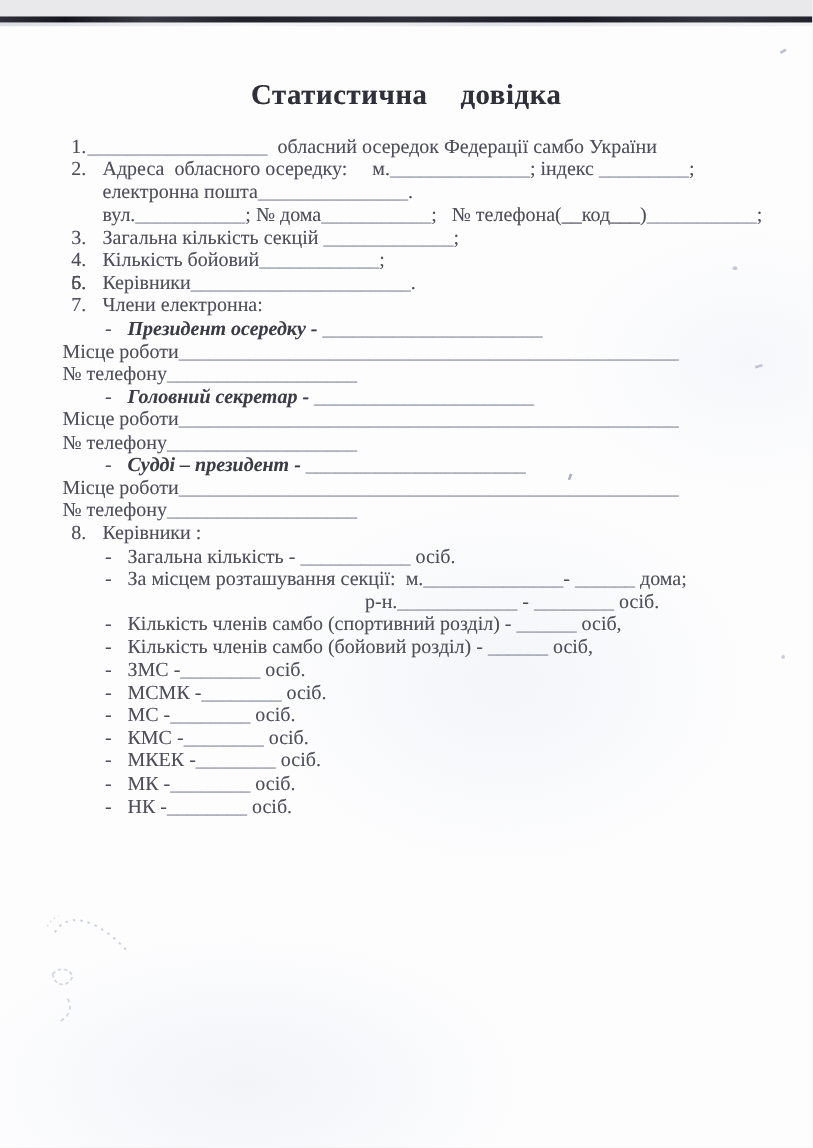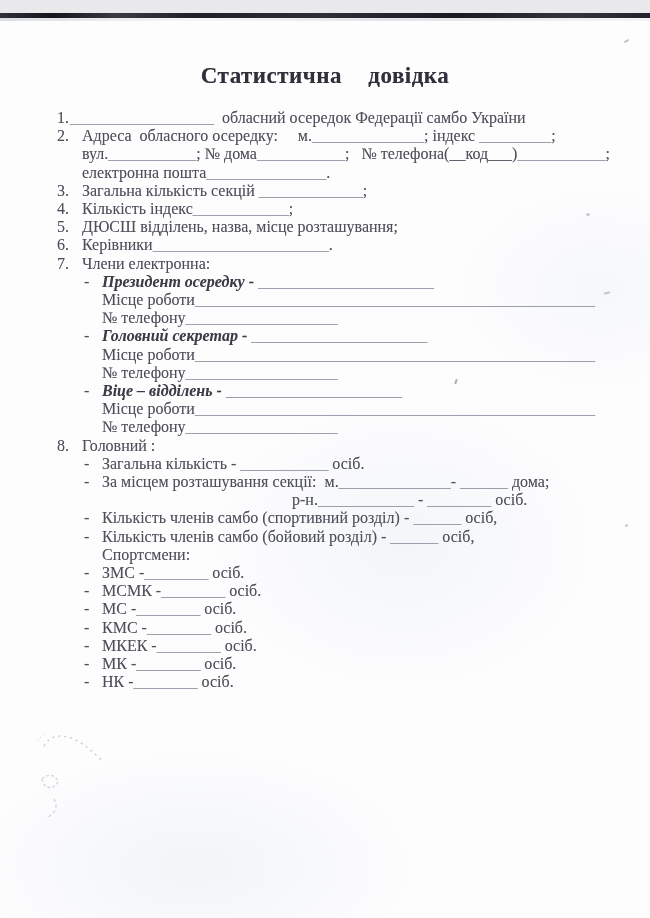--- a/index.html
+++ b/index.html
@@ -36,21 +36,21 @@
   .doc{
     position:absolute;top:96px;left:0;width:650px;
     font-size:16px;line-height:18.2px;
     text-shadow:0 0 .4px rgba(80,80,95,.35);
   }
   .line{position:relative;padding-left:82px;white-space:nowrap;}
   .line .num{position:absolute;left:57px;top:0;}
   .line.first{padding-left:70px;}
   .line.sub{padding-left:102px;}
   .line.sub .dash{position:absolute;left:84px;top:0;}
-  .line.plain{padding-left:102px;}
+  .line.plain{padding-left:50px;}
   .line.cont-rn{padding-left:292px;font-family:Liberation Serif, serif;}
   .bold{font-weight:bold;color:#3c3c47;font-style:italic;}
   .blank{color:#949aa6;}
   .speck{position:absolute;background:#b9bfcb;}
   .sp1{left:624px;top:27px;width:5px;height:2px;transform:rotate(-30deg);}
   .sp2{left:586px;top:200px;width:4px;height:3px;border-radius:50%;background:#c4c9d4;}
   .sp3{left:455px;top:366px;width:2px;height:5px;transform:rotate(20deg);background:#a9afbd;}
   .sp4{left:604px;top:279px;width:6px;height:2px;transform:rotate(-15deg);background:#c1c6d2;}
   .sp5{left:625px;top:511px;width:3px;height:3px;border-radius:50%;background:#c7ccd7;}
   .smudge{position:absolute;left:28px;top:700px;}
@@ -69,37 +69,37 @@
 
     <div class="line first">
       <span class="num">1.</span><span class="blank">__________________</span><span>&nbsp; обласний осередок Федерації самбо України</span>
     </div>
 
     <div class="line">
       <span class="num">2.</span><span>Адреса&nbsp; обласного осередку:&nbsp;&nbsp;&nbsp;&nbsp; м.</span><span class="blank">______________</span><span>; індекс </span><span class="blank">_________</span><span>;</span>
     </div>
 
     <div class="line">
+      <span>електронна пошта</span><span class="blank">_______________</span><span>.</span>
+    </div>
+
+    <div class="line">
       <span>вул.</span><span class="blank">___________</span><span>; № дома</span><span class="blank">___________</span><span>;&nbsp;&nbsp; № телефона(__код___)</span><span class="blank">___________</span><span>;</span>
     </div>
 
     <div class="line">
-      <span>електронна пошта</span><span class="blank">_______________</span><span>.</span>
-    </div>
-
-    <div class="line">
       <span class="num">3.</span><span>Загальна кількість секцій </span><span class="blank">_____________</span><span>;</span>
     </div>
 
     <div class="line">
-      <span class="num">4.</span><span>Кількість індекс</span><span class="blank">____________</span><span>;</span>
-    </div>
-
-    <div class="line">
-      <span class="num">5.</span><span>ДЮСШ відділень, назва, місце розташування;</span>
+      <span class="num">4.</span><span>Кількість бойовий</span><span class="blank">____________</span><span>;</span>
+    </div>
+
+    <div class="line">
+      <span class="num">5.</span>
     </div>
 
     <div class="line">
       <span class="num">6.</span><span>Керівники</span><span class="blank">______________________</span><span>.</span>
     </div>
 
     <div class="line">
       <span class="num">7.</span><span>Члени електронна:</span>
     </div>
 
@@ -117,31 +117,31 @@
       <span class="dash">-</span><span class="bold">Головний секретар - </span><span class="blank">______________________</span>
     </div>
     <div class="line plain">
       <span>Місце роботи</span><span class="blank">__________________________________________________</span>
     </div>
     <div class="line plain">
       <span>№ телефону</span><span class="blank">___________________</span>
     </div>
 
     <div class="line sub">
-      <span class="dash">-</span><span class="bold">Віце – відділень - </span><span class="blank">______________________</span>
+      <span class="dash">-</span><span class="bold">Судді – президент - </span><span class="blank">______________________</span>
     </div>
     <div class="line plain">
       <span>Місце роботи</span><span class="blank">__________________________________________________</span>
     </div>
     <div class="line plain">
       <span>№ телефону</span><span class="blank">___________________</span>
     </div>
 
     <div class="line">
-      <span class="num">8.</span><span>Головний :</span>
+      <span class="num">8.</span><span>Керівники :</span>
     </div>
 
     <div class="line sub">
       <span class="dash">-</span><span>Загальна кількість - </span><span class="blank">___________</span><span> осіб.</span>
     </div>
 
     <div class="line sub">
       <span class="dash">-</span><span>За місцем розташування секції:&nbsp; м.</span><span class="blank">______________</span><span>- </span><span class="blank">______</span><span> дома;</span>
     </div>
 
@@ -150,23 +150,20 @@
     </div>
 
     <div class="line sub">
       <span class="dash">-</span><span>Кількість членів самбо (спортивний розділ) - </span><span class="blank">______</span><span> осіб,</span>
     </div>
 
     <div class="line sub">
       <span class="dash">-</span><span>Кількість членів самбо (бойовий розділ) - </span><span class="blank">______</span><span> осіб,</span>
     </div>
 
-    <div class="line plain">
-      <span>Спортсмени:</span>
-    </div>
 
     <div class="line sub">
       <span class="dash">-</span><span>ЗМС -</span><span class="blank">________</span><span> осіб.</span>
     </div>
     <div class="line sub">
       <span class="dash">-</span><span>МСМК -</span><span class="blank">________</span><span> осіб.</span>
     </div>
     <div class="line sub">
       <span class="dash">-</span><span>МС -</span><span class="blank">________</span><span> осіб.</span>
     </div>

